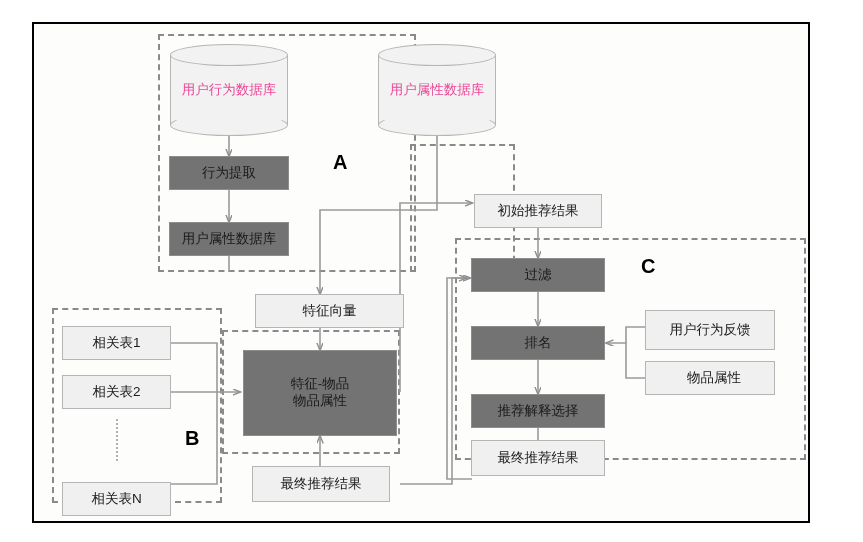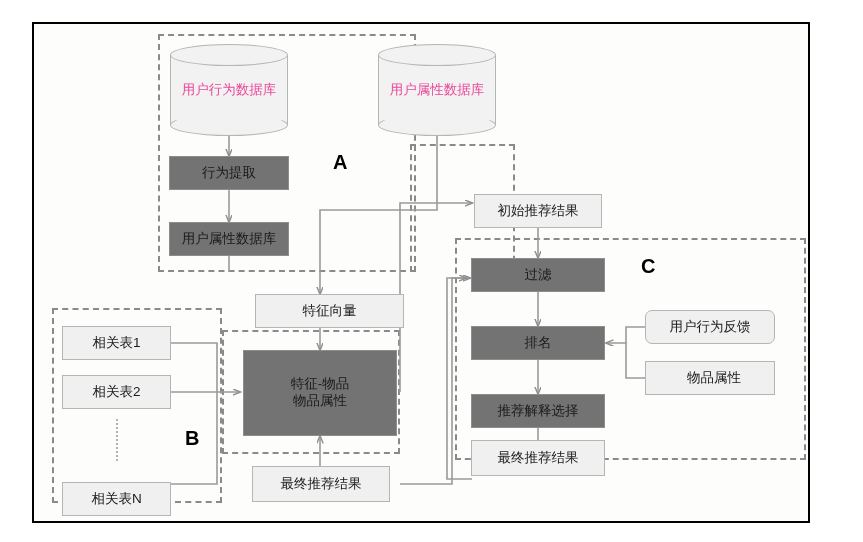--- a/index.html
+++ b/index.html
@@ -220,17 +220,17 @@
   <div class="node light" style="left:474px; top:194px; width:128px; height:34px;">初始推荐结果</div>
 
   <div class="node dark" style="left:471px; top:258px; width:134px; height:34px;">过滤</div>
 
   <div class="node dark" style="left:471px; top:326px; width:134px; height:34px;">排名</div>
 
   <div class="node dark" style="left:471px; top:394px; width:134px; height:34px;">推荐解释选择</div>
 
   <div class="node light" style="left:471px; top:440px; width:134px; height:36px;">最终推荐结果</div>
 
-  <div class="node light" style="left:645px; top:310px; width:130px; height:34px;border-radius:7px;">用户行为反馈</div>
+  <div class="node light" style="left:645px; top:310px; width:130px; height:40px;">用户行为反馈</div>
 
   <div class="node light" style="left:645px; top:361px; width:130px; height:34px;padding-left:8px;">物品属性</div>
 
 </div>
 
 </body></html>

